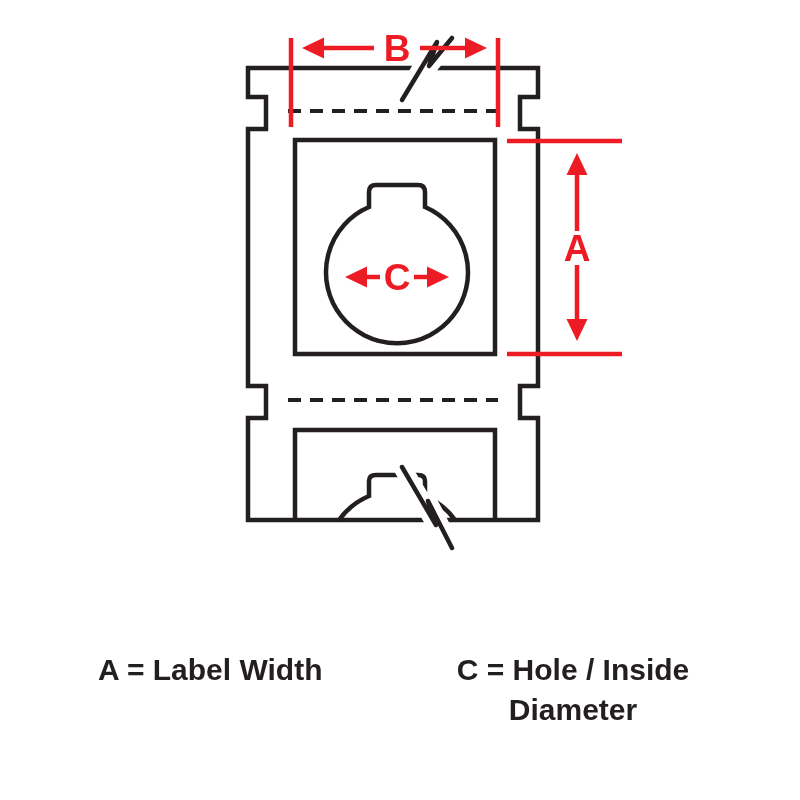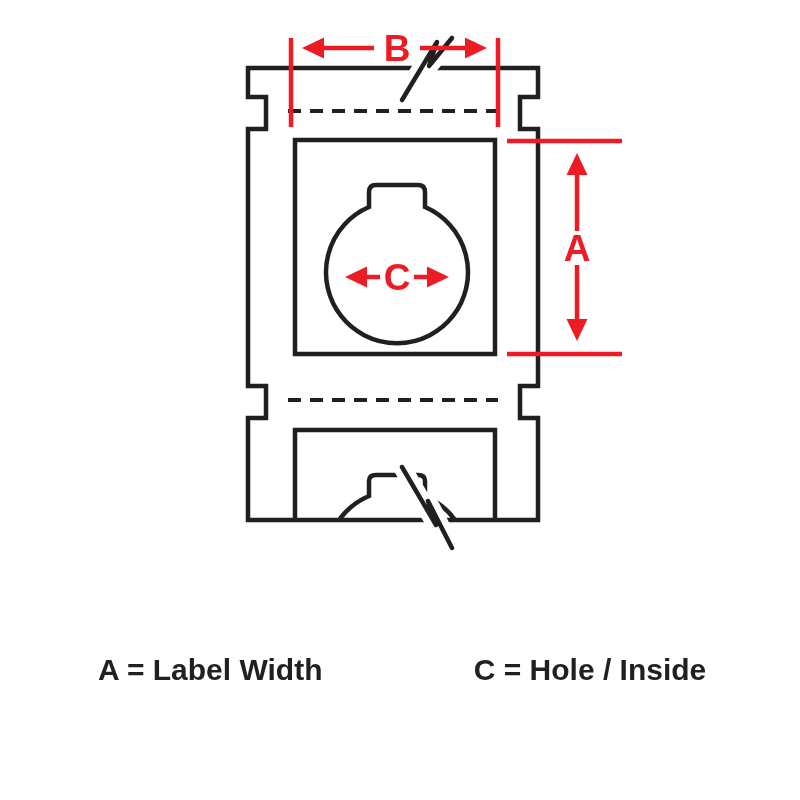--- a/index.html
+++ b/index.html
@@ -16,21 +16,21 @@
   .red-ln { stroke:var(--red); fill:none; stroke-width:4.5; }
   .red-fill { fill:var(--red); stroke:none; }
   .dim-letter {
     fill:var(--red); font-weight:bold; font-size:37px;
     font-family:"Liberation Sans", sans-serif; text-anchor:middle;
   }
   .legend {
     position:absolute; color:var(--ink); font-weight:bold;
     font-size:30px; line-height:40px; white-space:nowrap;text-align:right;
   }
-  .legend-right { text-align:center;margin-left:17px; }
+  .legend-right { text-align:center; }
 </style>
 </head>
 <body>
 
 <div class="canvas">
 
   <svg width="800" height="800" viewBox="0 0 800 800">
 
     <g>
       <path class="blk" d="M 248,68 L 538,68 L 538,97 L 520,97 L 520,129 L 538,129 L 538,386 L 520,386 L 520,418 L 538,418 L 538,520 L 248,520 L 248,418 L 266,418 L 266,386 L 248,386 L 248,129 L 266,129 L 266,97 L 248,97 Z"></path>
@@ -84,15 +84,16 @@
       <polygon class="red-fill" points="449,277 427,266.5 427,287.5"></polygon>
       <text class="dim-letter" x="397" y="290">C</text>
     </g>
   </svg>
 
   <div class="legend" style="left:98px; top:650px;">
     <div>A = Label Width</div>
   </div>
   <div class="legend legend-right" style="left:452px; top:650px; width:242px;">
     <div>C = Hole / Inside</div>
+    <div>Diameter</div>
   </div>
 
 </div>
 
 </body></html>

